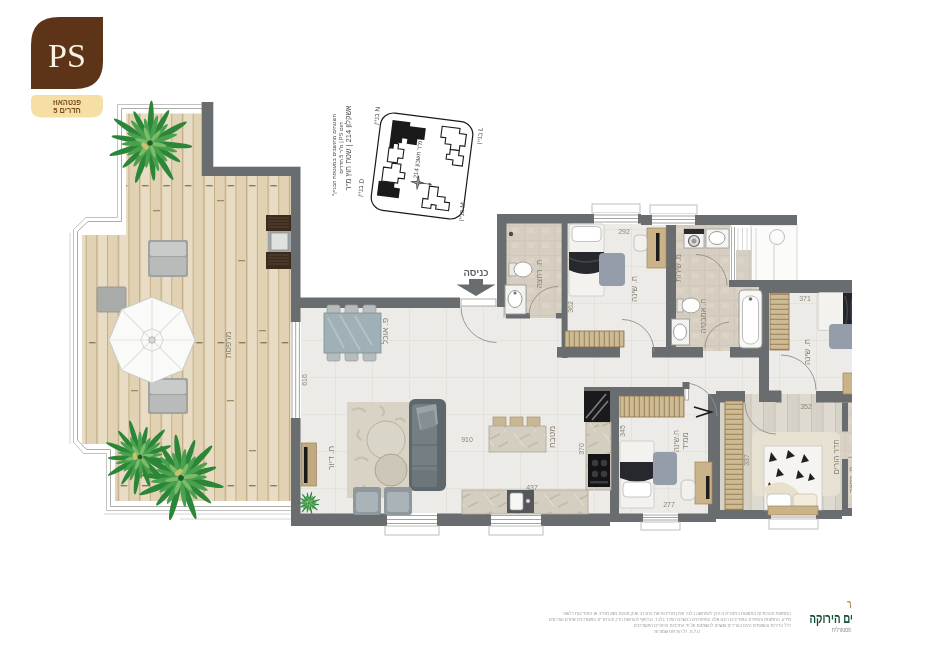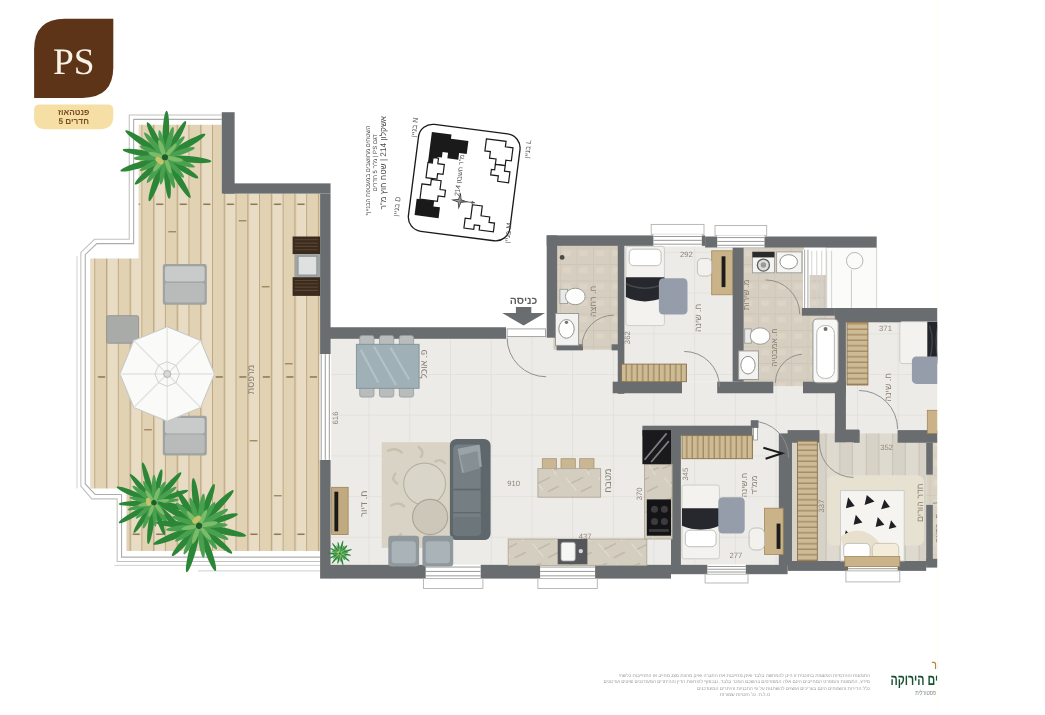--- a/index.html
+++ b/index.html
@@ -1,16 +1,16 @@
 <!DOCTYPE html>
 <html><head>
 <meta charset="utf-8">
 <style>
   html,body{margin:0;padding:0;background:#ffffff;}
-  #page{position:relative;width:852px;height:650px;overflow:hidden;background:#fef9c3;
+  #page{position:relative;width:852px;height:650px;overflow:hidden;background:#15803d;
         font-family:"Liberation Sans", sans-serif;}
   svg{position:absolute;left:0;top:0;}
   text{font-family:"Liberation Sans", sans-serif;}
 </style>
 </head>
 <body>
 <div id="page">
 <svg width="950" height="650" viewBox="0 0 950 650">
 <defs>
   <pattern id="deckwood" x="1" y="0" width="21.4" height="300" patternUnits="userSpaceOnUse">

